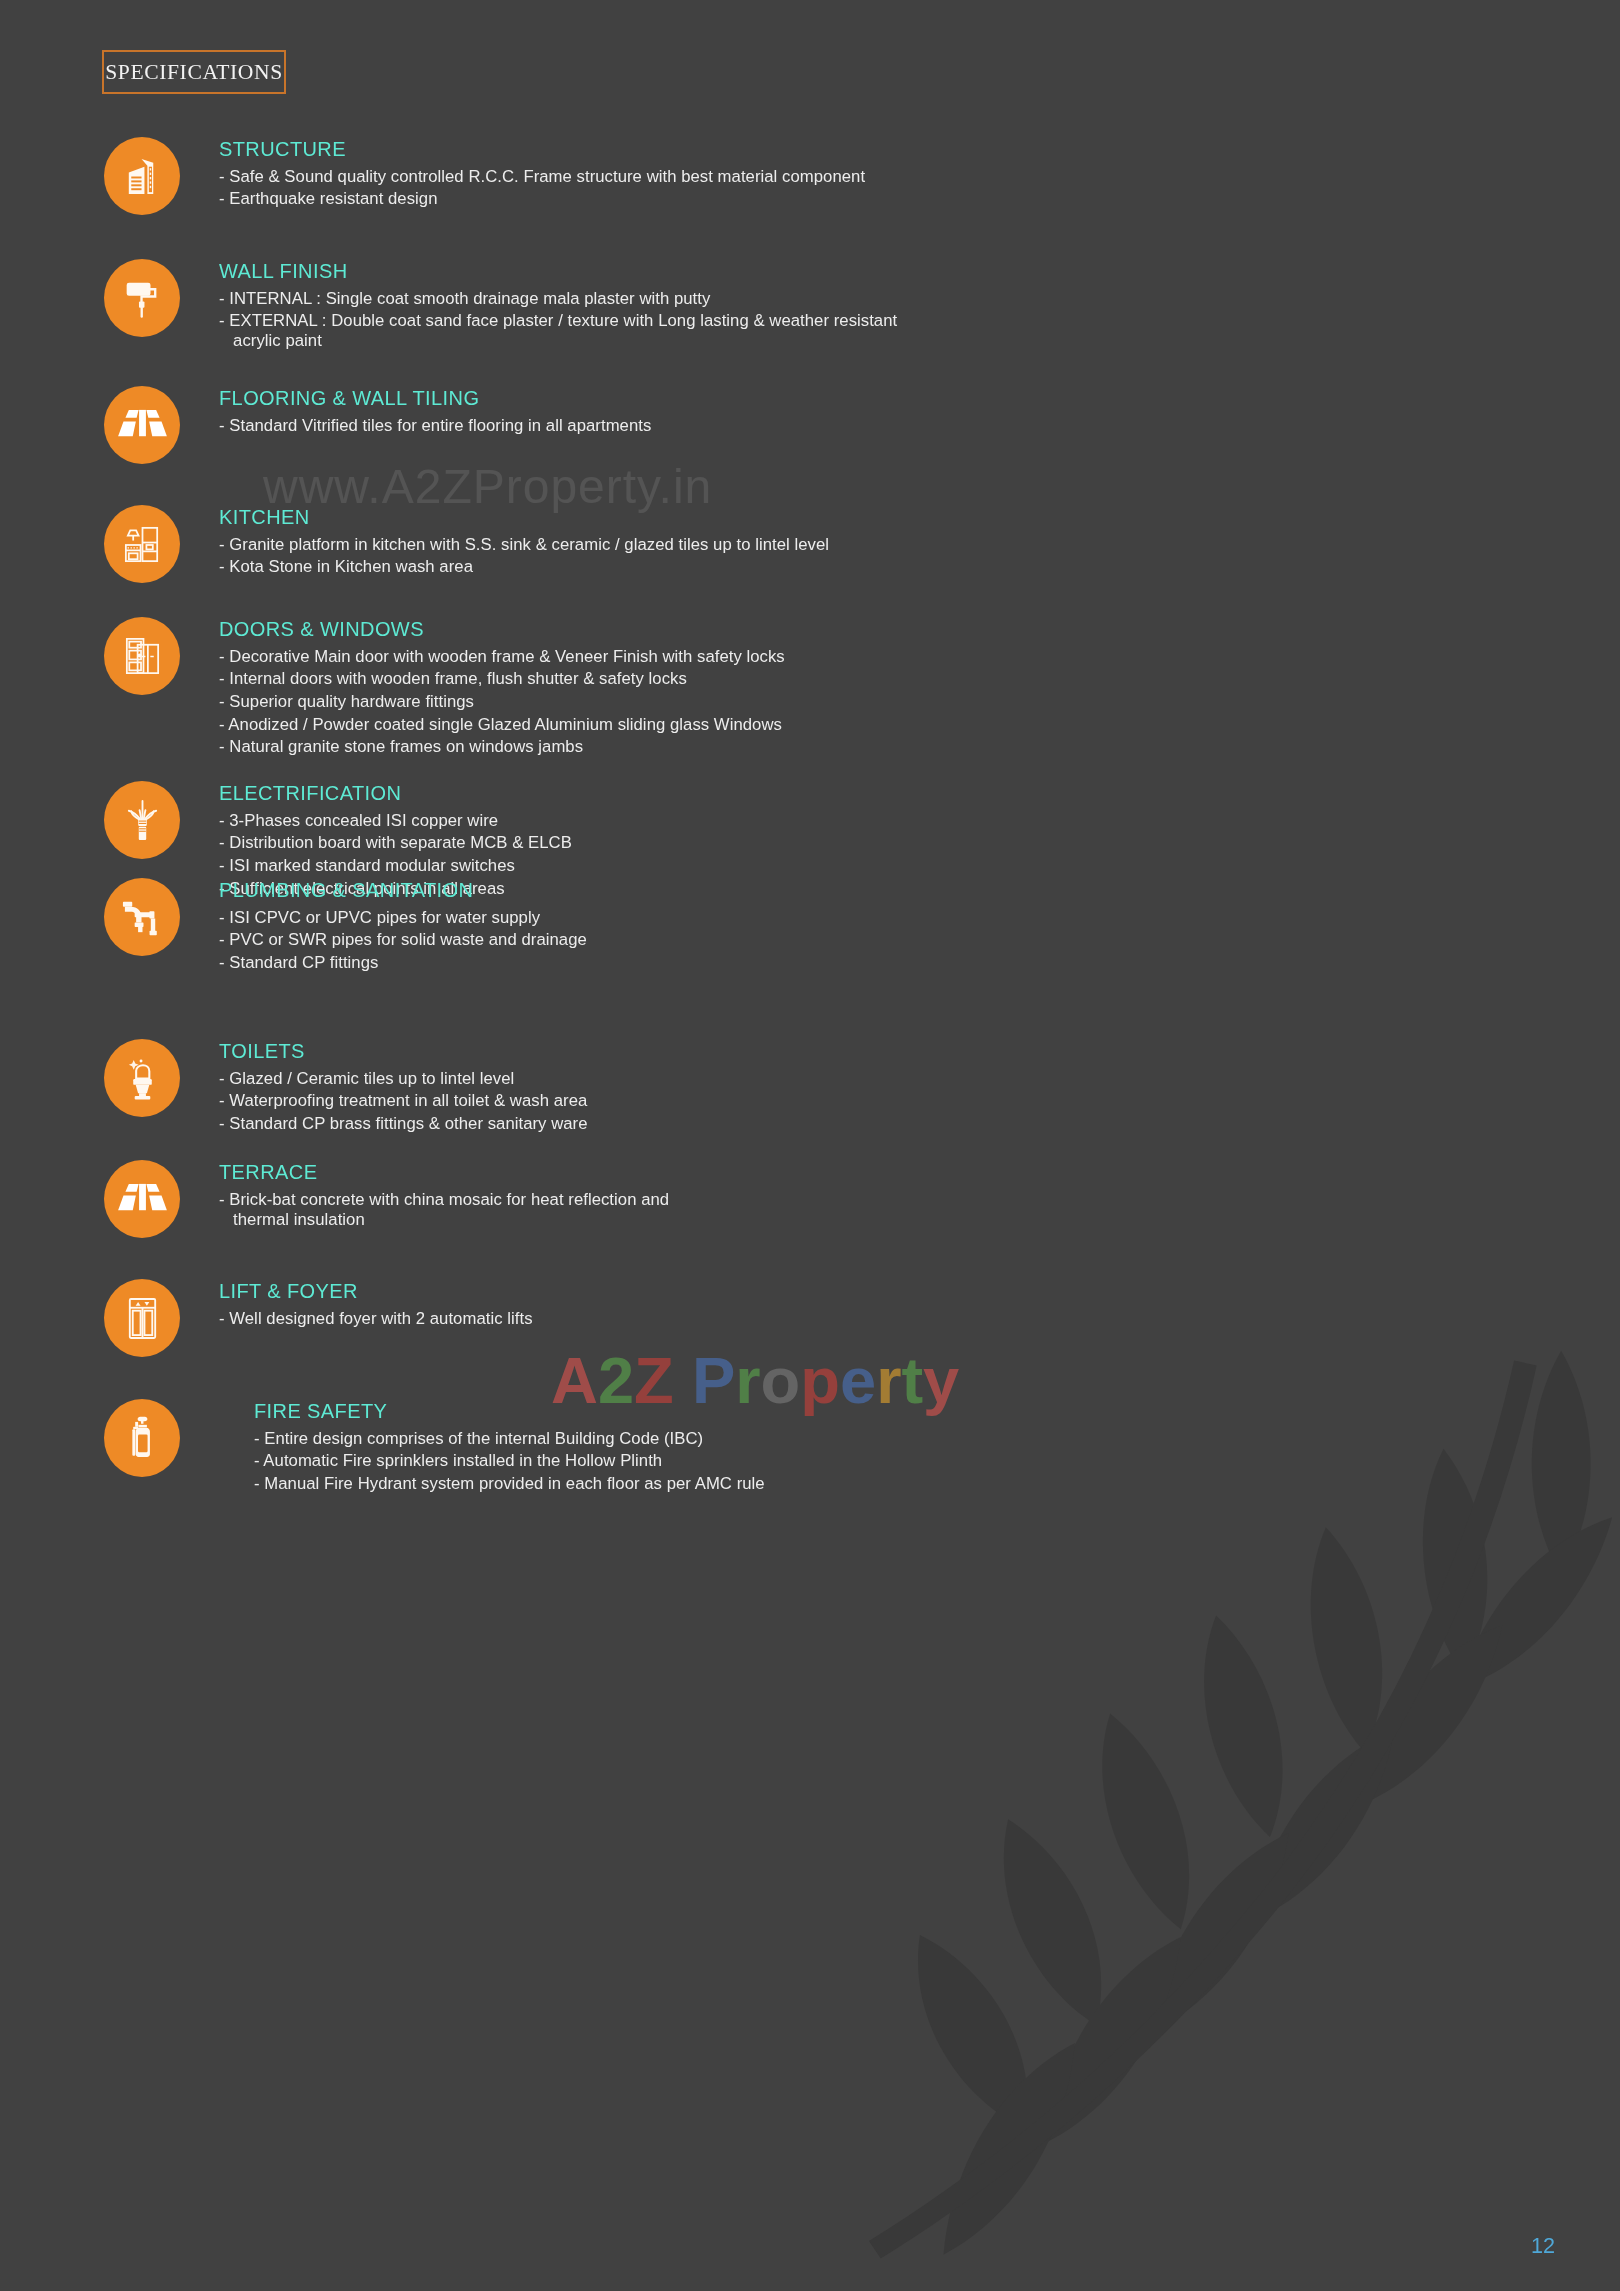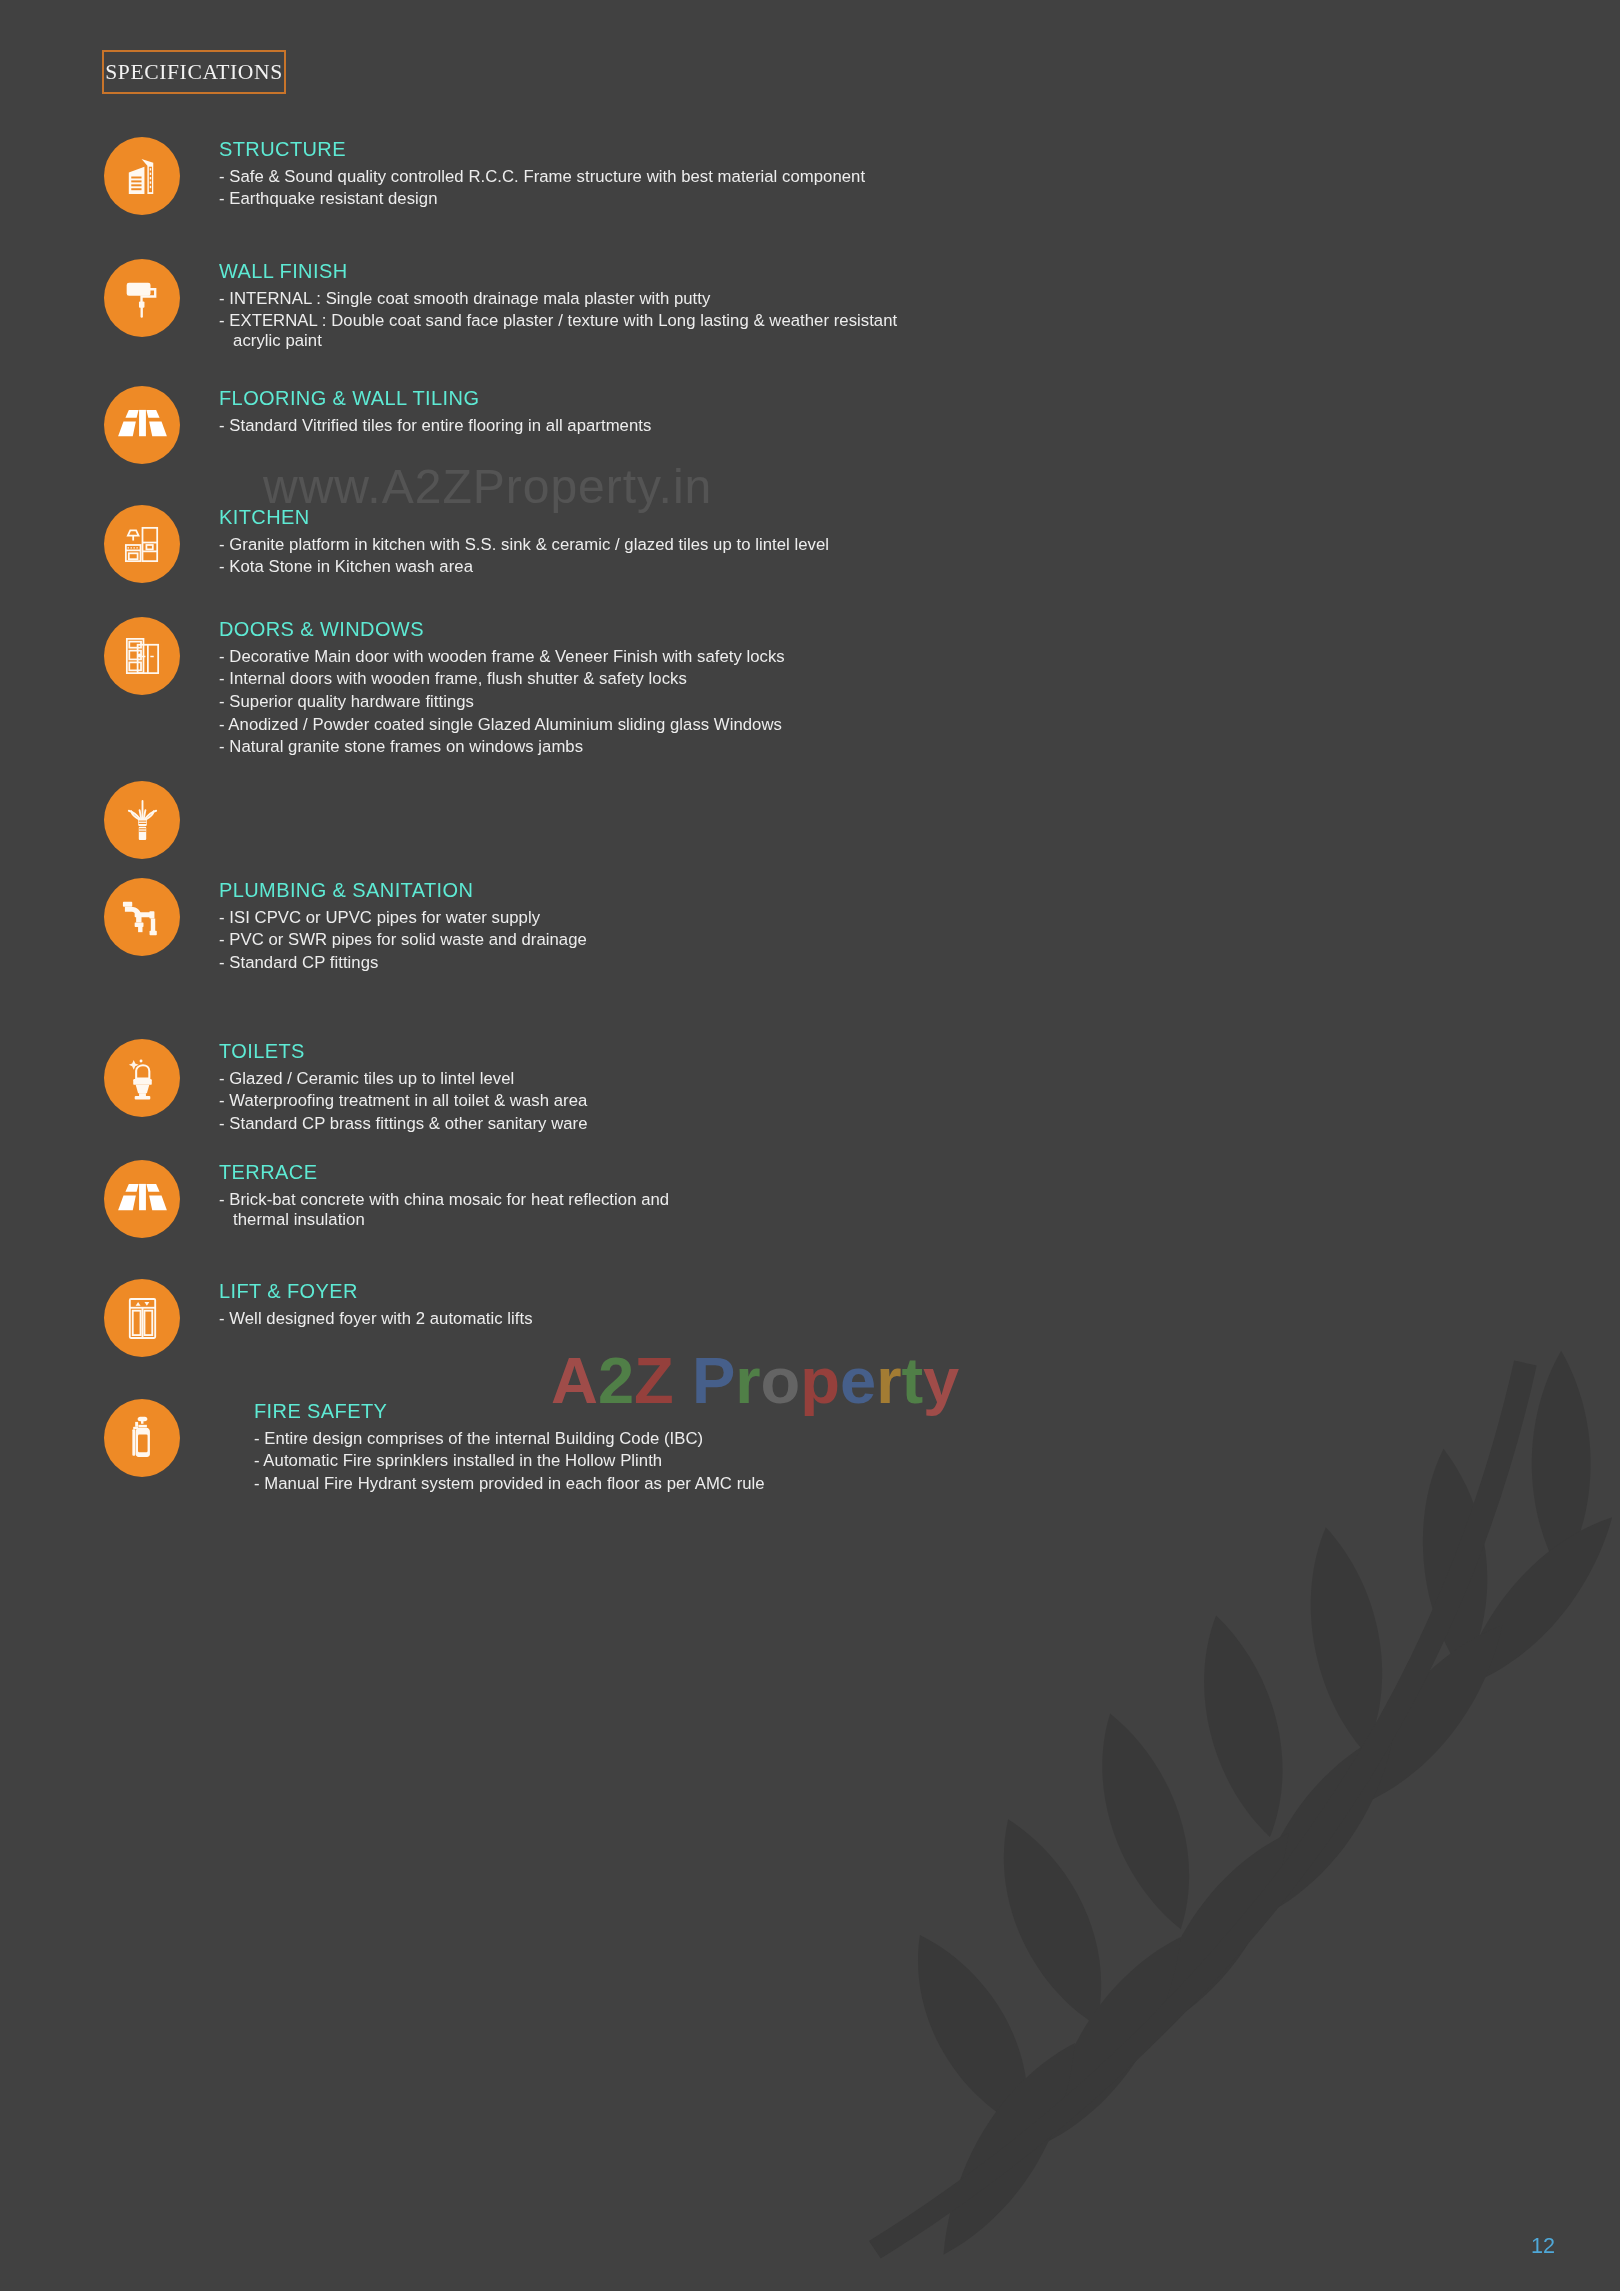--- a/index.html
+++ b/index.html
@@ -322,20 +322,29 @@
       <rect x="18.2" y="31.5" width="7.6" height="13.5" rx="1"></rect>
     </g>
     <g stroke="#EE8A26" stroke-width="1.1">
       <path d="M18.2 25.6 L25.8 25.6"></path>
       <path d="M18.2 28 L25.8 28"></path>
       <path d="M18.6 33.5 L25.4 33.5"></path>
       <path d="M18.6 36 L25.4 36"></path>
     </g>
           </svg>
         </div>
+        <div class="spec-text">
+          <div class="spec-title">ELECTRIFICATION</div>
+          <ul class="spec-bullets">
+            <li>- 3-Phases concealed ISI copper wire</li>
+            <li>- Distribution board with separate MCB &amp; ELCB</li>
+            <li>- ISI marked standard modular switches</li>
+            <li>- Sufficient electrical points in all areas</li>
+          </ul>
+        </div>
       </div>
       <div class="spec-row" style="top: 878px;">
         <div class="icon-badge">
           <svg width="49" height="45" viewBox="0 0 50 46">
             <g fill="#FFF8F0">
       <rect x="5" y="7" width="9.5" height="5" rx="0.8"></rect>
       <path d="M7 12 L13 12 C20 12 24 16.5 24 23 L24 28 L18.5 28 L18.5 23 C18.5 19 16.5 17.2 13 17.2 L7 17.2 Z"></path>
       <rect x="17" y="28" width="9" height="4.6" rx="0.7"></rect>
       <path d="M20.5 32.6 L25 32.6 L25 38 L20.5 38 Z"></path>
       <rect x="17" y="17.6" width="19" height="5.2" rx="0.8"></rect>

